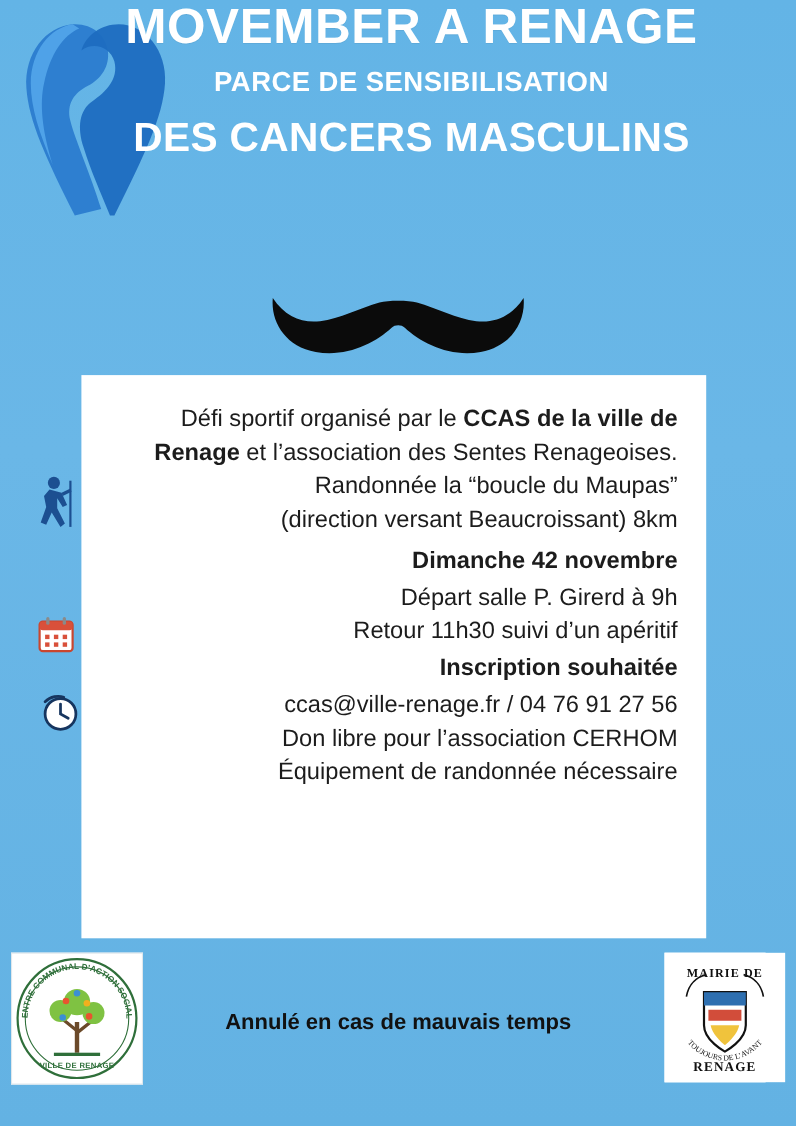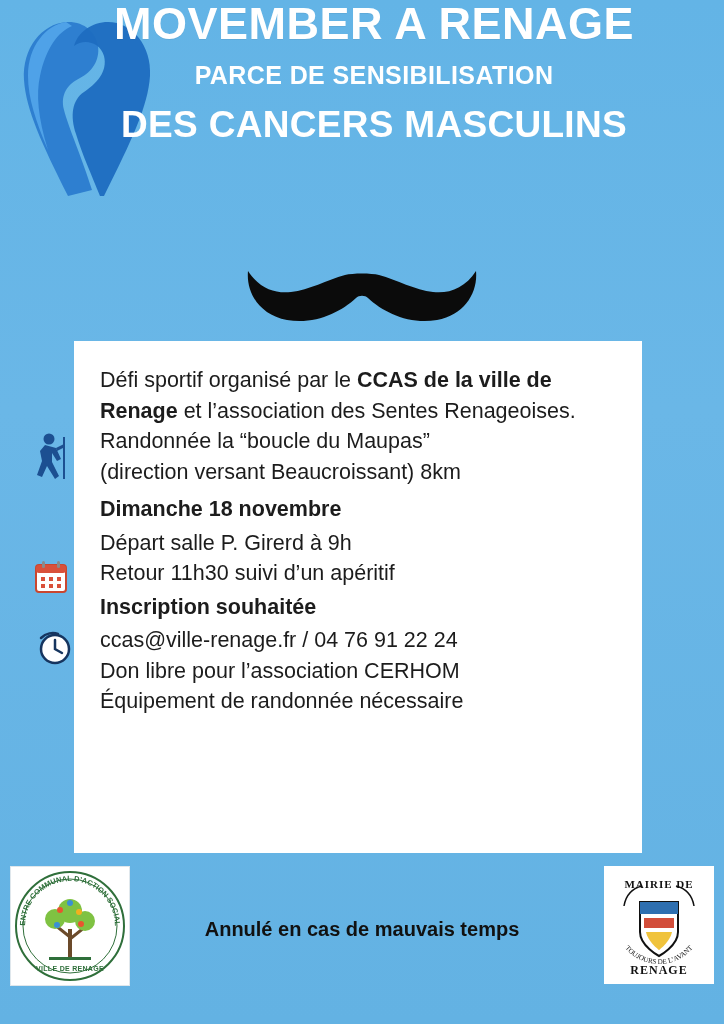--- a/index.html
+++ b/index.html
@@ -85,21 +85,21 @@
   
   .card {
     position: absolute;
     left: 74px;
     top: 341px;
     width: 568px;
     height: 512px;
     background: #ffffff;
     box-sizing: border-box;
     padding: 24px 26px 18px 26px;
-    text-align: left;
+    text-align: right;
   }
   .card p {
     margin: 0;
     color: #1c1c1c;
     font-size: 21.5px;
     line-height: 1.42;
   }
   .card .b {
     font-weight: bold;
   }
@@ -231,28 +231,28 @@
     </svg>
   </div>
 
   <div class="card">
     <p>
       <span>Défi sportif organisé par le </span><span class="b">CCAS de la ville de Renage</span><span> et l’association des Sentes Renageoises.</span>
     </p>
     <p>Randonnée la “boucle du Maupas”</p>
     <p>(direction versant Beaucroissant) 8km</p>
     <div class="spacer-sm"></div>
-    <p class="big-date">Dimanche 18 novembre</p>
+    <p class="big-date">Dimanche 42 novembre</p>
     <div class="spacer-xs"></div>
     <p>Départ salle P. Girerd à 9h</p>
     <p>Retour 11h30 suivi d’un apéritif</p>
     <div class="spacer-xs"></div>
     <p class="strong-line">Inscription souhaitée</p>
     <div class="spacer-xs"></div>
-    <p>ccas@ville-renage.fr / 04 76 91 22 24</p>
+    <p>ccas@ville-renage.fr / 04 76 91 27 56</p>
     <p>Don libre pour l’association CERHOM</p>
     <p>Équipement de randonnée nécessaire</p>
   </div>
 
   <div class="footer-text">Annulé en cas de mauvais temps</div>
 
   <div class="logo-ccas">
     <svg width="118" height="118" viewBox="0 0 118 118">
       <circle cx="59" cy="59" r="54" fill="#ffffff" stroke="#2f6f3a" stroke-width="2"></circle>
       <circle cx="59" cy="59" r="47" fill="#ffffff" stroke="#2f6f3a" stroke-width="1"></circle>

